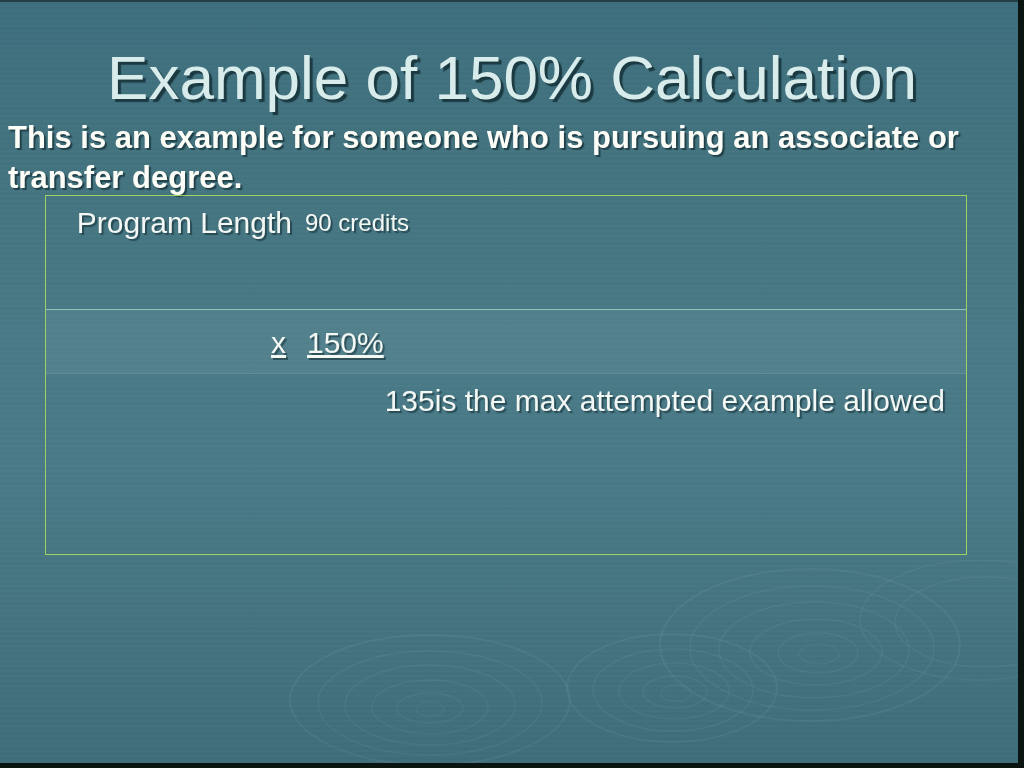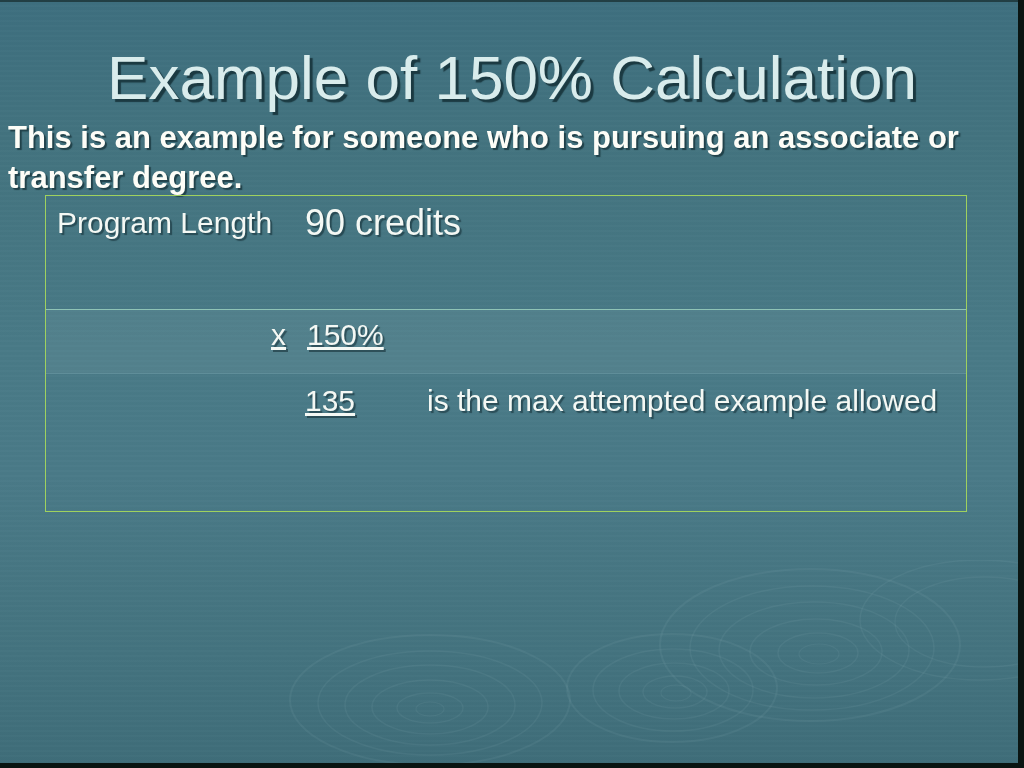--- a/index.html
+++ b/index.html
@@ -90,23 +90,24 @@
     color: #fdfdf7;
     text-shadow: 2px 2px 1px rgba(14,38,45,0.65);
   }
 
   
   #calc-table {
     position: absolute;
     left: 45px;
     top: 195px;
     width: 922px;
-    height: 317px;
+    height: 360px;
     border: 1px solid #9fd15e;
     box-sizing: border-box;
+    text-align: right;
   }
   .trow {
     position: relative;
     box-sizing: border-box;
     width: 100%;
   }
   #row-program { height: 114px; border-bottom: 1px solid #8fc4b6; }
   #row-multiplier {
     height: 64px;
     background: rgba(255,255,255,0.055);
@@ -121,50 +122,50 @@
     width: 235px;
     font-size: 30px;
     line-height: 41px;
     color: #f4f8f4;
     text-shadow: 2px 2px 1px rgba(14,38,45,0.55);
   }
   .cell-value {
     position: absolute;
     left: 259px;
     top: 6px;
-    font-size: 36px;
+    font-size: 24px;
     line-height: 41px;
     color: #f4f8f4;
     text-shadow: 2px 2px 1px rgba(14,38,45,0.55);
     white-space: nowrap;
   }
   #multiplier-line {
     position: absolute;
     left: 225px;
-    top: 4px;
+    top: 12px;
     font-size: 30px;
     line-height: 41px;
     color: #f4f8f4;
     text-shadow: 2px 2px 1px rgba(14,38,45,0.55);
     white-space: nowrap;
   }
   #multiplier-line .u { text-decoration: underline; }
   #multiplier-op { margin-right: 21px; }
 
   #result-line {
     position: absolute;
     left: 259px;
     top: 6px;
     width: 640px;
     font-size: 30px;
     line-height: 41px;
     color: #f4f8f4;
     text-shadow: 2px 2px 1px rgba(14,38,45,0.55);
   }
-  #result-number { display: inline-block; width: 122px; text-decoration: underline; }
+  #result-number { display: inline-block; width: 122px; }
 </style>
 </head>
 <body>
 
 <div id="slide">
 
   <div id="bg-texture"></div>
 
   <svg id="bg-ripples" viewBox="0 0 1024 208" preserveAspectRatio="none">
     <g fill="none" stroke="#a9c8cc" stroke-opacity="0.16">

